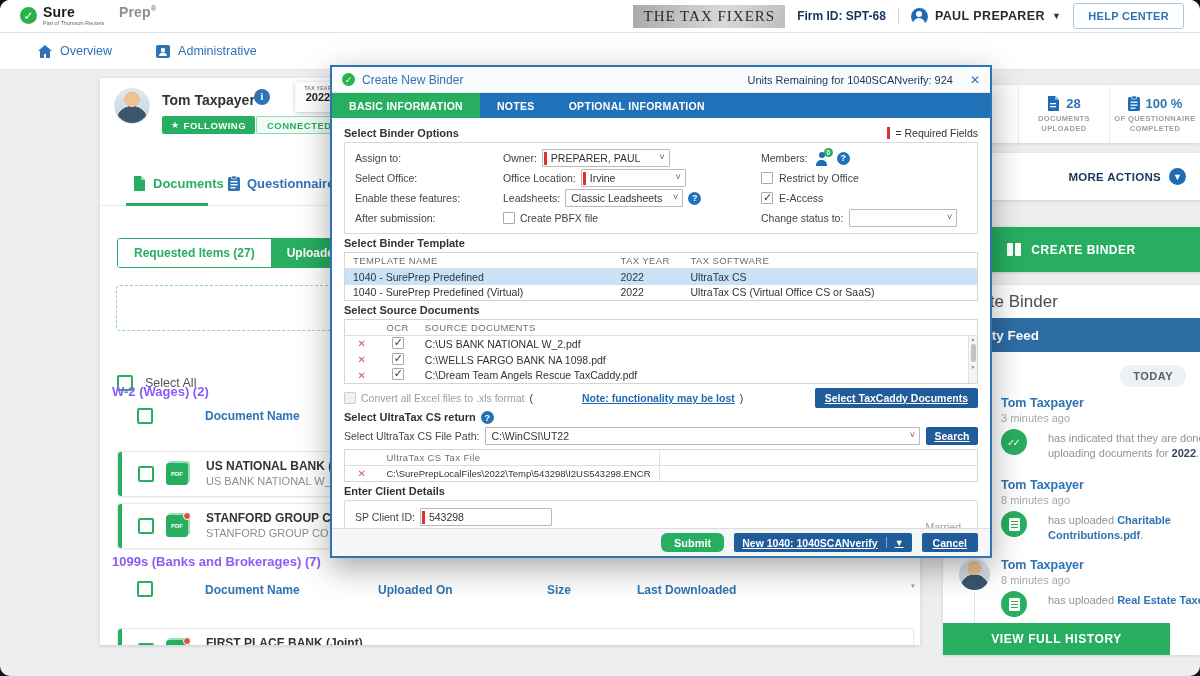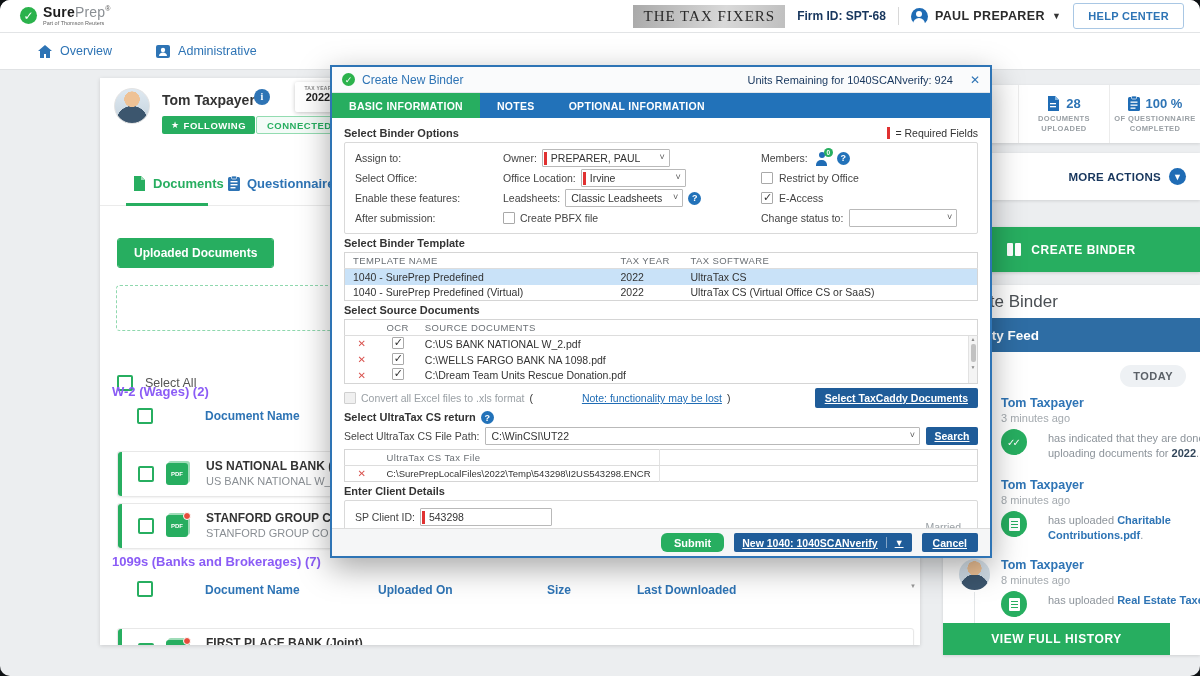--- a/index.html
+++ b/index.html
@@ -5,21 +5,21 @@
   * { margin:0; padding:0; box-sizing:border-box; }
   html,body { width:1200px; height:676px; background:#0e1114; font-family:"Liberation Sans","DejaVu Sans",sans-serif; }
   #app { position:relative; width:1200px; height:676px; background:#eceef0; border-radius:10px; overflow:hidden; }
 
   
   .topbar { position:absolute; left:0; top:0; width:1200px; height:33px; background:#fff; border-bottom:1px solid #e2e4e6; z-index:20; display:flex; align-items:center; }
   .logo { display:flex; align-items:flex-start; margin-left:20px; gap:6px; }
   .logo-check { width:17px; height:17px; border-radius:50%; background:#2bb24c; color:#fff; font-size:12px; font-weight:bold; display:flex; align-items:center; justify-content:center; margin-top:2px; }
   .logo-text { line-height:1; }
   .logo-name { font-size:14px; letter-spacing:.2px; }
-  .logo-name b { color:#1c1c1c; } .logo-name .lt { color:#8a8f94; font-weight:normal; } .logo-name sup { font-size:7px; color:#555; }
+  .logo-name b { color:#1c1c1c; } .logo-name .lt { color:#8a8f94; font-weight:bold;margin-left:44px; } .logo-name sup { font-size:7px; color:#555; }
   .logo-tag { font-size:5.5px; color:#666; margin-top:2px; }
   .topbar-right { margin-left:auto; display:flex; align-items:center; gap:12px; margin-right:16px; }
   .firm-badge { font-family:"Liberation Serif","DejaVu Serif",serif; font-size:15px; color:#2a2a2a; letter-spacing:1px; background:linear-gradient(100deg,#a9a9a9,#d9d9d9 60%,#bfbfbf); padding:3px 10px; }
   .firm-id { font-size:12px; font-weight:bold; color:#17365d; }
   .top-div { width:1px; height:18px; background:#d8d8d8; }
   .user-chip { display:flex; align-items:center; gap:7px; font-size:12.5px; font-weight:bold; color:#2b2b2b; letter-spacing:.4px; }
   .user-icon { width:17px; height:17px; border-radius:50%; background:#1f6cb5; position:relative; }
   .user-icon::before { content:""; position:absolute; left:5.5px; top:3px; width:6px; height:6px; border-radius:50%; background:#fff; }
   .user-icon::after { content:""; position:absolute; left:2.5px; top:10px; width:12px; height:7px; border-radius:6px 6px 0 0; background:#fff; }
   .chev { font-size:9px; color:#333; }
@@ -149,21 +149,21 @@
   .m-tbl th { font-size:9.5px; color:#6a6f74; font-weight:normal; letter-spacing:.4px; text-align:left; height:16px; padding:0 8px; border-bottom:1px solid #ddd; white-space:nowrap; }
   .m-tbl td { font-size:10.5px; color:#333; height:16px; padding:0 8px; white-space:nowrap; }
   .m-tbl tr.selrow td { background:#c9e2f8; }
   .m-tbl .xc { width:34px; text-align:center; color:#d9534f; font-weight:bold; font-size:10px; }
   .m-tbl .oc { width:34px; text-align:center; }
   .src-wrap { position:relative; }
   .src-scroll { position:absolute; right:1px; top:17px; bottom:1px; width:9px; background:#f4f4f4; border-left:1px solid #e2e2e2; font-size:5px; color:#888; text-align:center; }
   .src-scroll .thumb { width:5px; height:18px; background:#c2c2c2; margin:2px auto; border-radius:2px; }
   .convert-row { display:flex; align-items:center; gap:5px; margin:4px 0 3px 0; }
   .convert-lbl { color:#9aa0a5; }
-  .note-link { color:#1f6cb5; font-weight:normal; text-decoration:underline;padding-left:44px; }
+  .note-link { color:#1f6cb5; font-weight:bold; text-decoration:underline;padding-left:44px; }
   .blue-btn { background:#1f5c99; color:#fff; font-size:10.5px; font-weight:bold; display:inline-flex; align-items:center; justify-content:center; border-radius:2px;text-decoration:underline; }
   .taxcaddy { margin-left:auto; height:20px; padding:0 10px; }
   .ut-label { display:flex; align-items:flex-start; gap:5px; margin:2px 0 3px 0; }
   .path-row { display:flex; align-items:center; gap:6px; margin-bottom:4px; }
   .path-row .sel { flex:1; }
   .search-btn { width:52px; height:18px; }
   .cd-row1 { display:flex; align-items:center; height:22px; gap:5px; }
   .cd-row2 { display:flex; align-items:center; height:22px; gap:5px; }
   .inp { position:relative; height:18px; border:1px solid #b9b9b9; background:#fff; display:flex; align-items:center; padding:0 5px; border-radius:1px; }
   .inp.req { padding-left:8px; }
@@ -248,20 +248,21 @@
             <rect x="2.5" y="5" width="7" height="1.4" fill="#fff"></rect>
             <rect x="2.5" y="8" width="7" height="1.4" fill="#fff"></rect>
             <rect x="2.5" y="11" width="5" height="1.4" fill="#fff"></rect>
           </svg>
         <span>Questionnaire</span>
       </div>
       <div class="doc-tab-underline"></div>
     </div>
 
     <div class="subtabs">
+      <div class="subtab inactive">Requested Items (27)</div>
       <div class="subtab active">Uploaded Documents</div>
     </div>
 
     <div class="dropzone"></div>
 
     <div class="select-all">
       <span class="g-check"></span>
       <span>Select All</span>
     </div>
 
@@ -524,21 +525,21 @@
             <td>C:\US BANK NATIONAL W_2.pdf</td>
           </tr>
           <tr>
             <td class="xc">✕</td>
             <td class="oc"><span class="cbx checked"></span></td>
             <td>C:\WELLS FARGO BANK NA 1098.pdf</td>
           </tr>
           <tr>
             <td class="xc">✕</td>
             <td class="oc"><span class="cbx checked"></span></td>
-            <td>C:\Dream Team Units Rescue Donation.pdf</td>
+            <td>C:\Dream Team Angels Rescue TaxCaddy.pdf</td>
           </tr>
         </tbody>
           </table>
         <div class="src-scroll">▲<div class="thumb"></div>▼</div>
       </div>
 
       <div class="convert-row">
         <span class="cbx disabled"></span>
         <span class="convert-lbl">Convert all Excel files to .xls format</span>
         <span>(</span>

